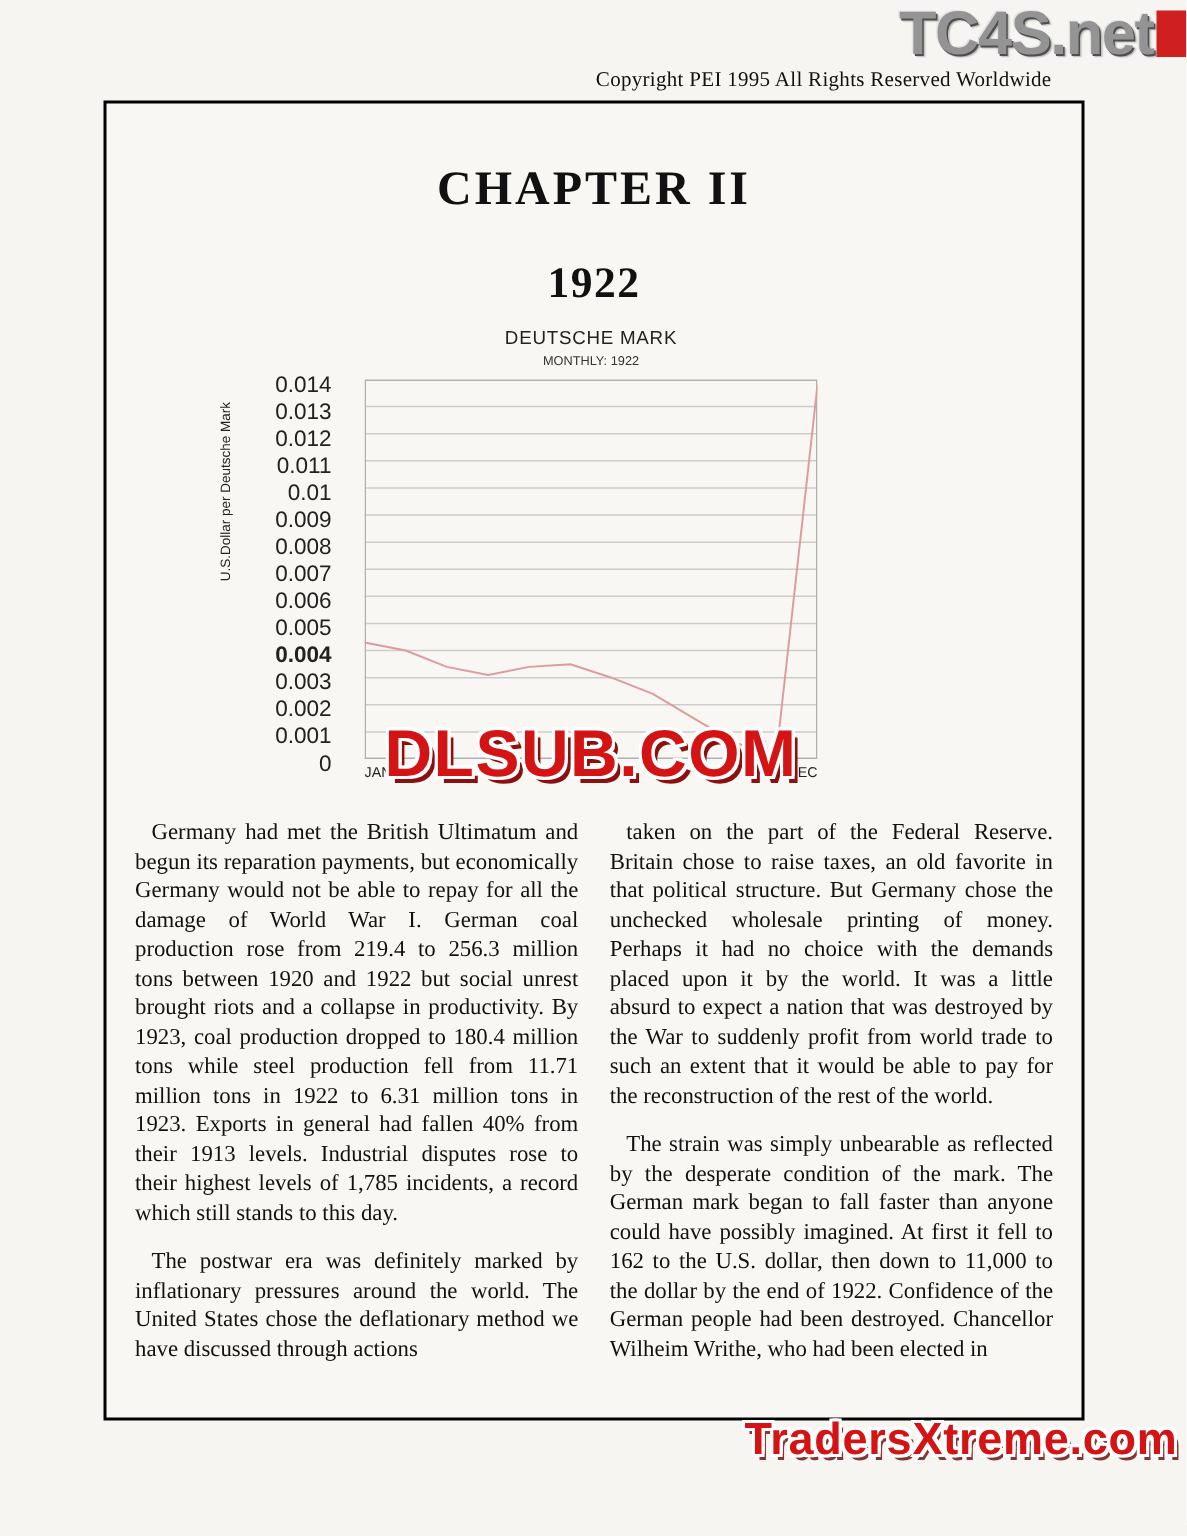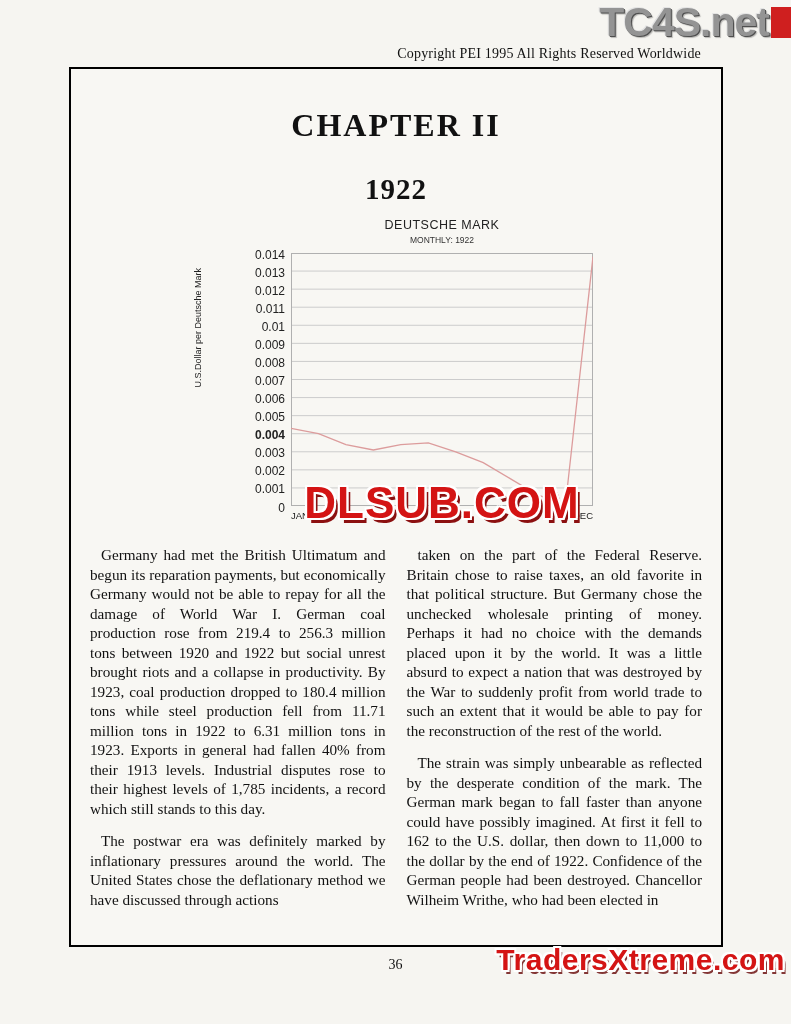--- a/index.html
+++ b/index.html
@@ -34,32 +34,32 @@
     margin:38px 0 0; text-align:center; font-weight:bold;
     font-size:32px; letter-spacing:2px;
   }
   .chapter-year {
     margin:29px 0 0; text-align:center; font-weight:bold;
     font-size:29px; letter-spacing:1px;
   }
 
   
   .chart-wrap { position:relative; width:100%; height:310px; margin-top:12px;
-    font-family:"Liberation Sans", sans-serif; color:#222;margin-left:48px; }
+    font-family:"Liberation Sans", sans-serif; color:#222; }
   .chart-title { position:absolute; top:0; left:172px; width:302px;
     text-align:center; font-size:12.5px; letter-spacing:0.5px; }
   .chart-subtitle { position:absolute; top:17px; left:172px; width:302px;
     text-align:center; font-size:8.5px; color:#333; }
   .ylabel {
     position:absolute; left:74px; top:50px;
     writing-mode:vertical-rl; transform:rotate(180deg);
     font-size:9px; color:#222;
   }
   .yticks { position:absolute; left:118px; top:35px; width:48px; height:253px; }
-  .ytick { position:absolute; right:0; font-size:12px; color:#222; }
+  .ytick { position:absolute; right:16px; font-size:15px; color:#222; }
   .plot { position:absolute; left:172px; top:35px; width:302px; height:253px; }
   .xticks {
     position:absolute; left:172px; top:292px; width:302px;
     display:flex; justify-content:space-between; font-size:9.5px; color:#222;
   }
   .dlsub {
     position:absolute; left:162px; top:263px; width:322px; text-align:center;
     font-family:"Liberation Sans", sans-serif; font-weight:bold;
     font-size:44px; line-height:1; letter-spacing:1px; color:#d41414; z-index:5;
     text-shadow:
@@ -163,17 +163,16 @@
         <p>The postwar era was definitely marked by inflationary pressures around the world. The United States chose the deflationary method we have discussed through actions</p>
       </div>
       <div class="col">
         <p>taken on the part of the Federal Reserve. Britain chose to raise taxes, an old favorite in that political structure.  But Germany chose the unchecked wholesale printing of money.  Perhaps it had no choice with the demands placed upon it by the world. It was a little absurd to expect a nation that was destroyed by the War to suddenly profit from world trade to such an extent that it would be able to pay for the reconstruction of the rest of the world.</p>
         <p>The strain was simply unbearable as reflected by the desperate condition of the mark.  The German mark began to fall faster than anyone could have possibly imagined.  At first it fell to 162 to the U.S. dollar, then down to 11,000 to the dollar by the end of 1922. Confidence of the German people had been destroyed.  Chancellor Wilheim Writhe, who had been elected in</p>
       </div>
     </div>
 
   </div>
 
-  <div class="page-number">36</div>
 
   <div class="traders">TradersXtreme.com</div>
 
 </div>
 
 </body></html>

